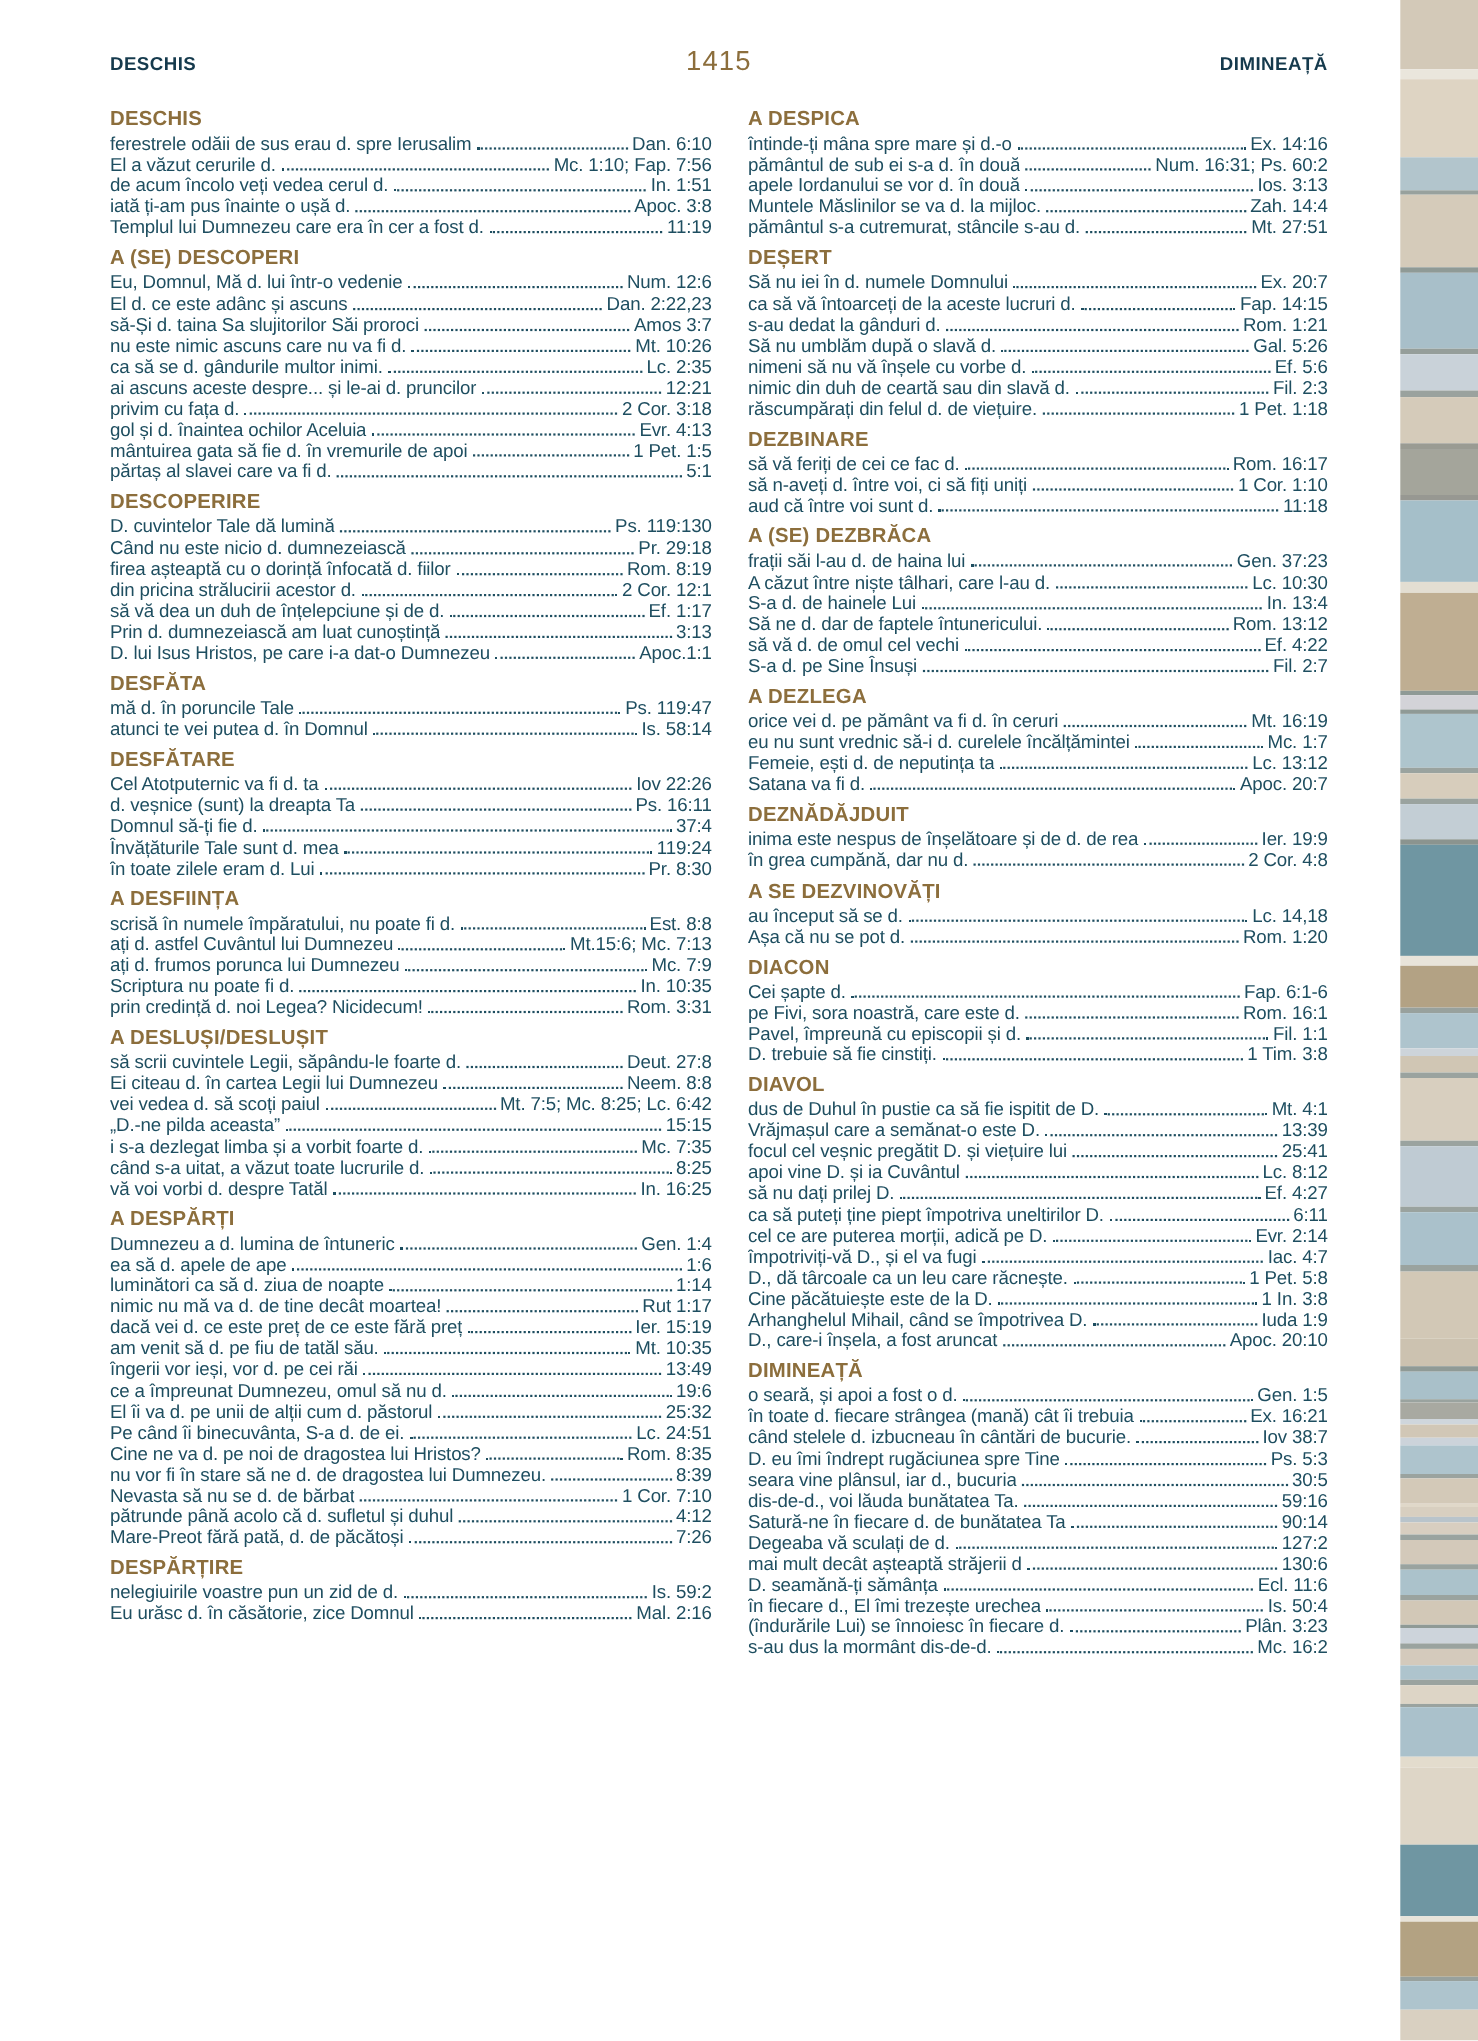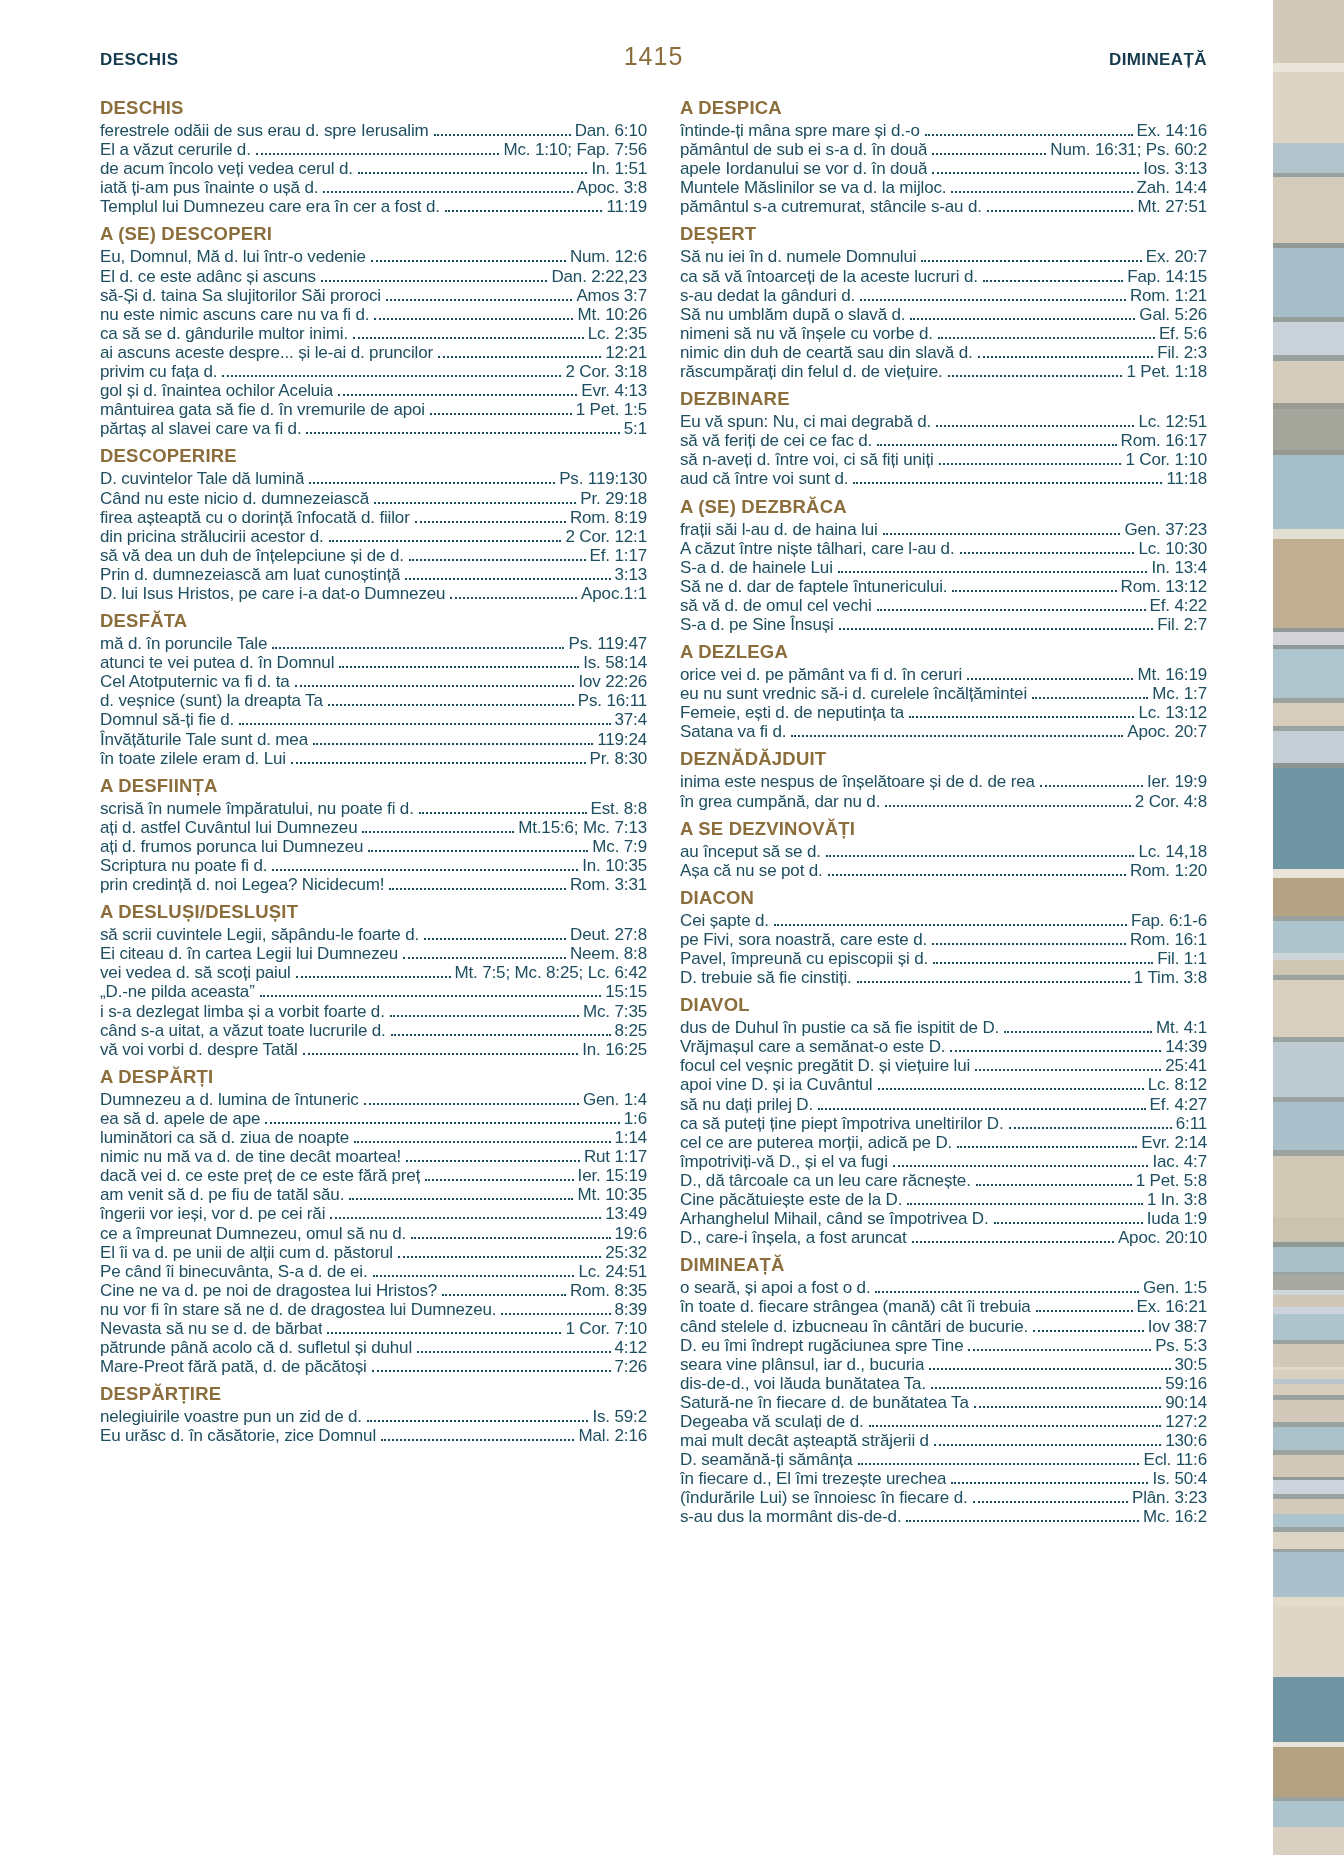--- a/index.html
+++ b/index.html
@@ -191,20 +191,21 @@
           <span class="dot-leader"></span>
           <span class="entry-ref">Ps. 119:47</span>
         </div>
         <div class="entry">
           <span class="entry-text">atunci te vei putea d. în Domnul</span>
           <span class="dot-leader"></span>
           <span class="entry-ref">Is. 58:14</span>
         </div>
       </section>
       <section class="section">
+        <h3 class="section-head">DESFĂTARE</h3>
         <div class="entry">
           <span class="entry-text">Cel Atotputernic va fi d. ta</span>
           <span class="dot-leader"></span>
           <span class="entry-ref">Iov 22:26</span>
         </div>
         <div class="entry">
           <span class="entry-text">d. veșnice (sunt) la dreapta Ta</span>
           <span class="dot-leader"></span>
           <span class="entry-ref">Ps. 16:11</span>
         </div>
@@ -445,25 +446,20 @@
         </div>
         <div class="entry">
           <span class="entry-text">răscumpărați din felul d. de viețuire.</span>
           <span class="dot-leader"></span>
           <span class="entry-ref">1 Pet. 1:18</span>
         </div>
       </section>
       <section class="section">
         <h3 class="section-head">DEZBINARE</h3>
         <div class="entry">
-          <span class="entry-text">Eu vă spun: Nu, ci mai degrabă d.</span>
-          <span class="dot-leader"></span>
-          <span class="entry-ref">Lc. 12:51</span>
-        </div>
-        <div class="entry">
           <span class="entry-text">să vă feriți de cei ce fac d.</span>
           <span class="dot-leader"></span>
           <span class="entry-ref">Rom. 16:17</span>
         </div>
         <div class="entry">
           <span class="entry-text">să n-aveți d. între voi, ci să fiți uniți</span>
           <span class="dot-leader"></span>
           <span class="entry-ref">1 Cor. 1:10</span>
         </div>
         <div class="entry">
@@ -580,21 +576,21 @@
       <section class="section">
         <h3 class="section-head">DIAVOL</h3>
         <div class="entry">
           <span class="entry-text">dus de Duhul în pustie ca să fie ispitit de D.</span>
           <span class="dot-leader"></span>
           <span class="entry-ref">Mt. 4:1</span>
         </div>
         <div class="entry">
           <span class="entry-text">Vrăjmașul care a semănat-o este D.</span>
           <span class="dot-leader"></span>
-          <span class="entry-ref">14:39</span>
+          <span class="entry-ref">13:39</span>
         </div>
         <div class="entry">
           <span class="entry-text">focul cel veșnic pregătit D. și viețuire lui</span>
           <span class="dot-leader"></span>
           <span class="entry-ref">25:41</span>
         </div>
         <div class="entry">
           <span class="entry-text">apoi vine D. și ia Cuvântul</span>
           <span class="dot-leader"></span>
           <span class="entry-ref">Lc. 8:12</span>

